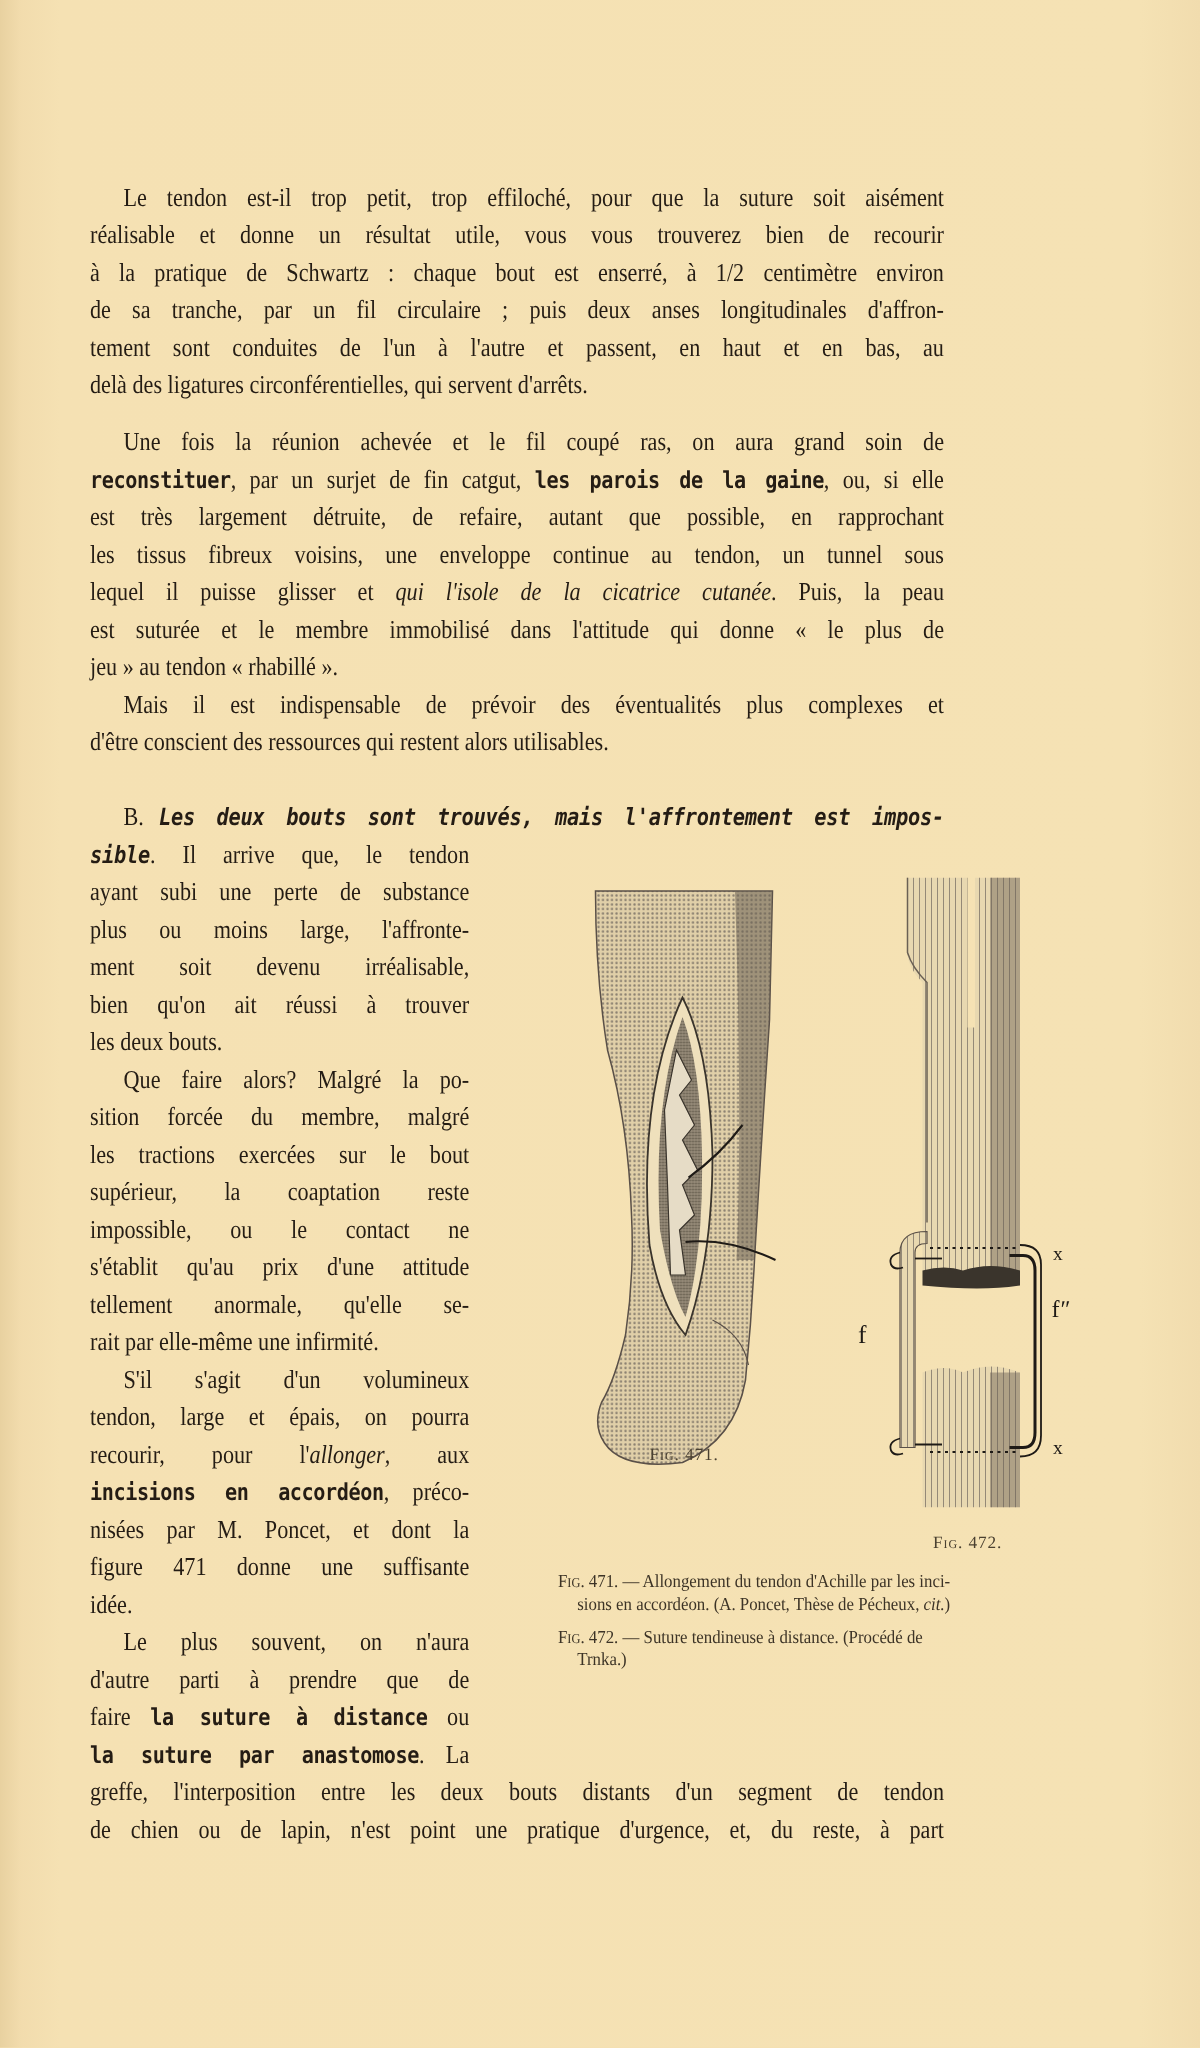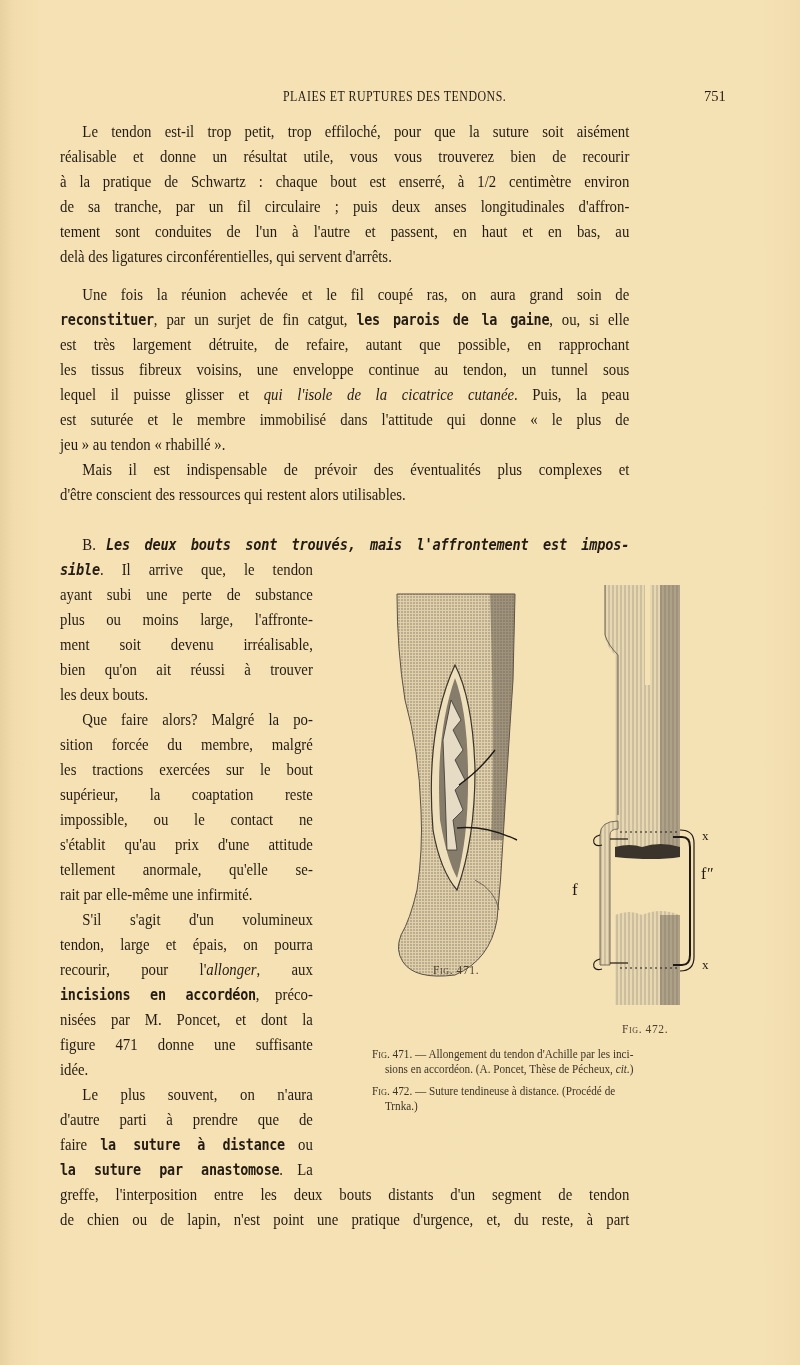--- a/index.html
+++ b/index.html
@@ -43,24 +43,20 @@
     font-family: "Liberation Serif", serif; transform: scaleX(0.92); transform-origin: left top;
   }
   .caption .cont { padding-left: 14px; display: block; }
   .sc { font-variant: small-caps; }
 </style>
 </head>
 <body>
 
 <div class="page">
 
-  <div class="running-head">
-    <span class="title">PLAIES ET RUPTURES DES TENDONS.</span>
-    <span class="pagenum">751</span>
-  </div>
 
   <div>
     <div class="line indent" style="top:121px">Le tendon est-il trop petit, trop effiloché, pour que la suture soit aisément</div>
     <div class="line" style="top:146px">réalisable et donne un résultat utile, vous vous trouverez bien de recourir</div>
     <div class="line" style="top:171px">à la pratique de Schwartz : chaque bout est enserré, à 1/2 centimètre environ</div>
     <div class="line" style="top:196px">de sa tranche, par un fil circulaire ; puis deux anses longitudinales d'affron-</div>
     <div class="line" style="top:221px">tement sont conduites de l'un à l'autre et passent, en haut et en bas, au</div>
     <div class="line last" style="top:246px">delà des ligatures circonférentielles, qui servent d'arrêts.</div>
   </div>
 

